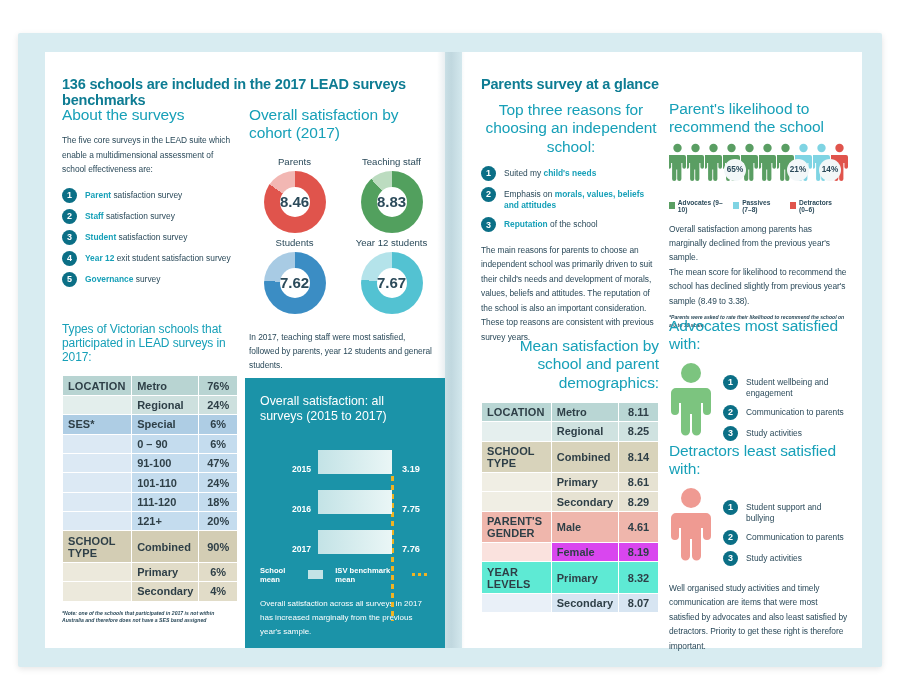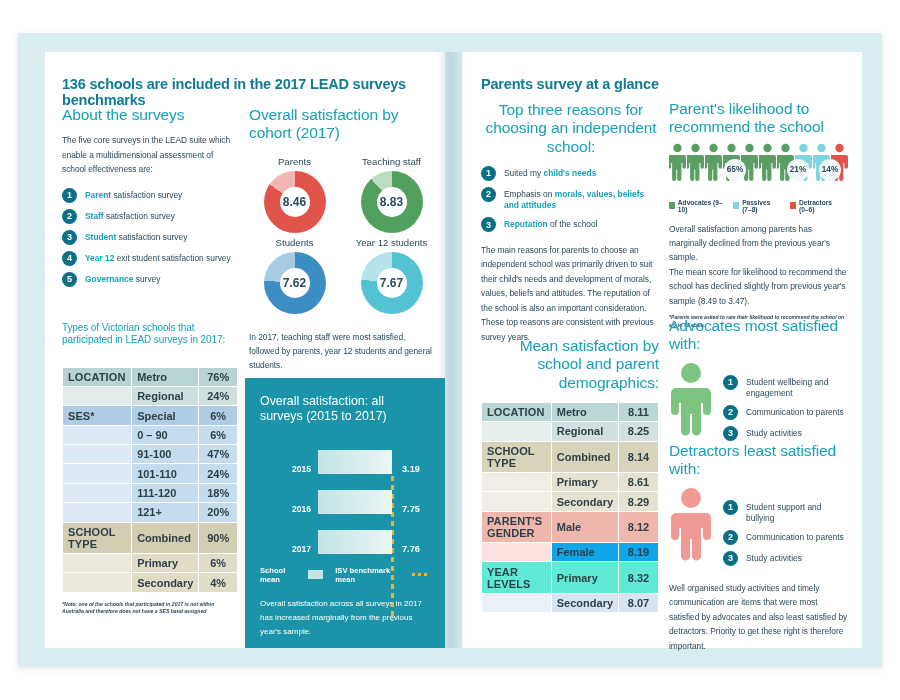--- a/index.html
+++ b/index.html
@@ -77,39 +77,39 @@
   
   .donut-grid { display:grid; grid-template-columns: 1fr 1fr; row-gap:4px; column-gap:6px; }
   .donut-cell { text-align:center; }
   .donut-cap { font-size:9.6px; color:#2b4a5a; margin-bottom:4px; }
   .donut-wrap { position:relative; width:62px; height:62px; margin:0 auto; }
   .donut-ring { width:62px; height:62px; border-radius:50%; }
   .donut-hole {
     position:absolute; left:16px; top:16px; width:30px; height:30px;
     border-radius:50%; background:#ffffff;
     display:flex; align-items:center; justify-content:center;
-    font-size:12px; font-weight:bold; color:#2b4a5a;
+    font-size:15px; font-weight:bold; color:#2b4a5a;
   }
 
   
   table.itable { border-collapse:separate; border-spacing:1.5px; width:100%; }
   table.itable td { font-size:11px; font-weight:bold; color:#2e3f47; padding:3.2px 5px; }
   td.cat { width:40%; letter-spacing:0.1px; font-size:7.4px; }
   td.lbl { width:35%; }
   td.val { width:25%; text-align:center; }
 
   
   .loc-a { background:#b8d4d2; } .loc-b { background:#cde0de; } .loc-empty{ background:#e3eeec; }
   .ses-a { background:#aecde4; } .ses-b { background:#c4dcee; } .ses-empty{ background:#dce9f4; }
   .st-a  { background:#d3cdb4; } .st-b  { background:#e1dcc8; } .st-empty{ background:#ece9dc; }
 
   
   .r-loc-a{ background:#b9d6d4;} .r-loc-b{background:#cfe2e0;} .r-loc-e{background:#e5efee;}
   .r-st-a { background:#d8d3bb;} .r-st-b {background:#e6e2d2;} .r-st-e {background:#f0eee4;}
-  .r-pg-a { background:#efb6ac;} .r-pg-b {background:#0ea5e9;} .r-pg-e {background:#fae2de;}
+  .r-pg-a { background:#efb6ac;} .r-pg-b {background:#d946ef;} .r-pg-e {background:#fae2de;}
   .r-yl-a { background:#5eead4;} .r-yl-b {background:#d7e5f2;} .r-yl-e {background:#e9f0f8;}
 
   
   .teal-panel {
     position:absolute; left:245px; top:378px; width:200px; height:270px;
     background:#1b93a8; color:#ffffff; padding:16px 15px 0 15px;
   }
   .teal-title { font-size:12.4px; line-height:1.2; margin-bottom:22px; }
   .bar-row { display:flex; align-items:flex-end; margin-bottom:12px; height:28px;margin-left:24px; }
   .bar-year { width:34px; font-size:8.6px; font-weight:bold; text-align:right; padding-right:7px; }
@@ -210,21 +210,21 @@
           <div class="donut-wrap">
             <div class="donut-ring" style="background:conic-gradient(#53c2d2 0deg 276.12deg, #b4e3ea 276.12deg 360deg);"></div>
             <div class="donut-hole">7.67</div>
           </div>
         </div>
       </div>
     <div class="body-txt" style="margin-top:16px;">In 2017, teaching staff were most satisfied, followed by parents, year 12 students and general students.</div>
   </div>
 
   <div style="position:absolute; left:62px; top:322px; width:176px;">
-    <div class="sec-title" style="margin-bottom:21px; font-size:10px;">Types of Victorian schools that participated in LEAD surveys in 2017:</div>
+    <div class="sec-title" style="margin-bottom:11px; font-size:12px;">Types of Victorian schools that participated in LEAD surveys in 2017:</div>
     <table class="itable">
       <tbody id="types-tbody">
           <tr>
             <td class="cat loc-a">LOCATION</td>
             <td class="lbl loc-a">Metro</td>
             <td class="val loc-a">76%</td>
           </tr>
           <tr>
             <td class="cat loc-empty"></td>
             <td class="lbl loc-b">Regional</td>
@@ -399,21 +399,21 @@
         <span style="display: inline-flex; align-items: center; margin-right: 6px;">
           <span class="lg-box" style="background:#7fd4e3; margin-right:3px;"></span>
           <span>Passives (7–8)</span>
         </span>
         <span style="display: inline-flex; align-items: center; margin-right: 6px;">
           <span class="lg-box" style="background:#e0544c; margin-right:3px;"></span>
           <span>Detractors (0–6)</span>
         </span>
       </div>
     <div class="body-txt" style="margin-top:9px; white-space:pre-line;">Overall satisfaction among parents has marginally declined from the previous year's sample.
-The mean score for likelihood to recommend the school has declined slightly from previous year's sample (8.49 to 3.47).</div>
+The mean score for likelihood to recommend the school has declined slightly from previous year's sample (8.49 to 3.38).</div>
     <div class="tiny-note" style="margin-top:6px;">*Parents were asked to rate their likelihood to recommend the school on a 0 to 10 scale.</div>
   </div>
 
   <div style="position:absolute; left:481px; top:337px; width:178px;">
     <div class="sec-title" style="margin-bottom:10px;text-align:right;">Mean satisfaction by school and parent demographics:</div>
     <table class="itable">
       <tbody id="mean-tbody">
           <tr>
             <td class="cat r-loc-a">LOCATION</td>
             <td class="lbl r-loc-a">Metro</td>
@@ -435,21 +435,21 @@
             <td class="val r-st-b">8.61</td>
           </tr>
           <tr>
             <td class="cat r-st-e"></td>
             <td class="lbl r-st-b">Secondary</td>
             <td class="val r-st-b">8.29</td>
           </tr>
           <tr>
             <td class="cat r-pg-a">PARENT'S GENDER</td>
             <td class="lbl r-pg-a">Male</td>
-            <td class="val r-pg-a">8.12</td>
+            <td class="val r-pg-a">4.61</td>
           </tr>
           <tr>
             <td class="cat r-pg-e"></td>
             <td class="lbl r-pg-b">Female</td>
             <td class="val r-pg-b">8.19</td>
           </tr>
           <tr>
             <td class="cat r-yl-a">YEAR LEVELS</td>
             <td class="lbl r-yl-a">Primary</td>
             <td class="val r-yl-a">8.32</td>

